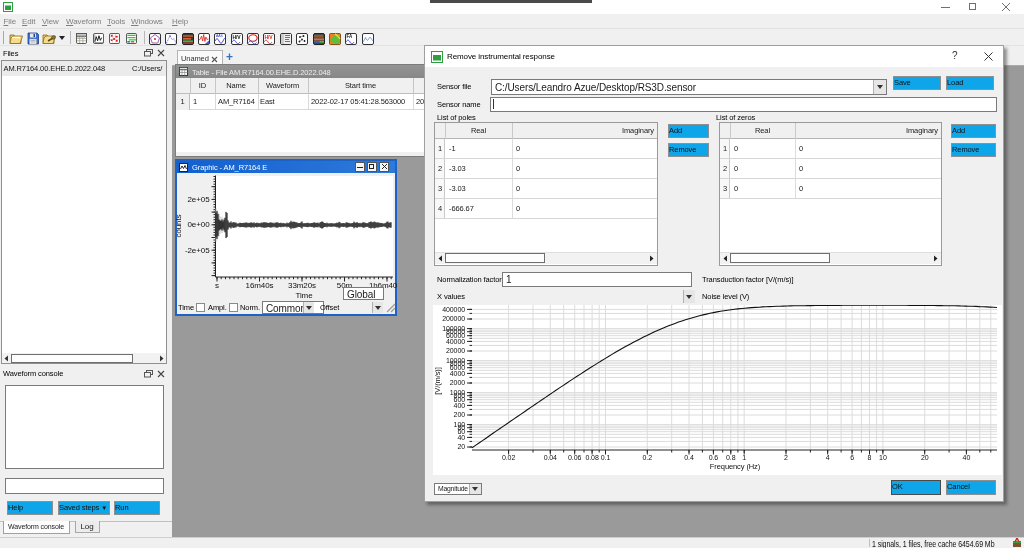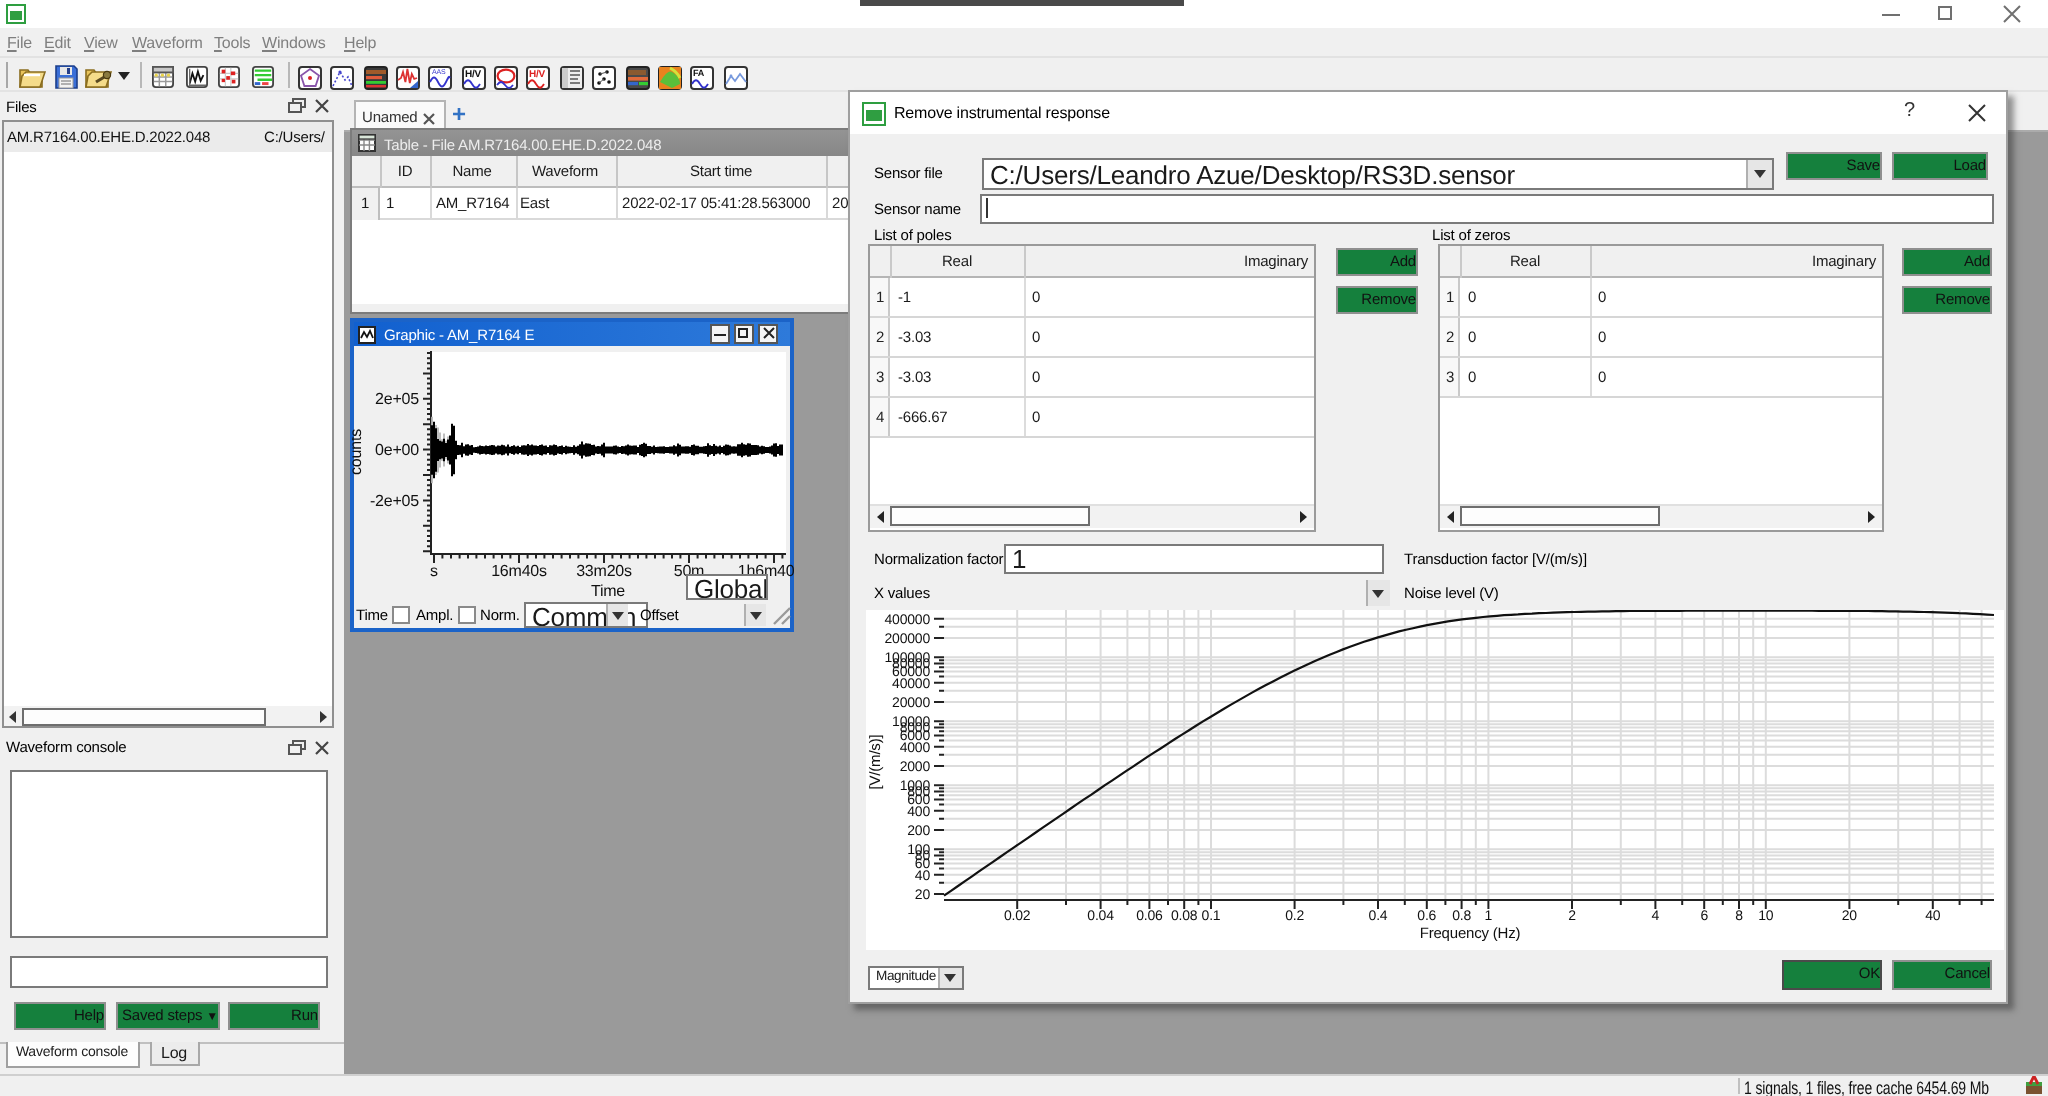--- a/index.html
+++ b/index.html
@@ -1,18 +1,18 @@
 <!DOCTYPE html>
 <html><head><meta charset="utf-8"><style>
 *{margin:0;padding:0;box-sizing:border-box}
 body{font-family:"Liberation Sans",sans-serif;background:#fff}
 #app{position:relative;width:1024px;height:548px;background:#f0f0f0;overflow:hidden;font-size:7.5px;letter-spacing:-0.1px;color:#1a1a1a}
 .a{position:absolute}
-.btn{position:absolute;background:#15803d;border:1px solid #8f8f8f;text-align:right;font-size:7.5px;color:#111;line-height:12px}
-.fld{position:absolute;background:#fff;border:1px solid #7a7a7a;font-size:13px;line-height:13px;padding-left:3px;overflow:hidden;white-space:nowrap}
+.btn{position:absolute;background:#0ea5e9;border:1px solid #8f8f8f;text-align:left;font-size:7.5px;color:#111;line-height:12px}
+.fld{position:absolute;background:#fff;border:1px solid #7a7a7a;font-size:10px;line-height:13px;padding-left:3px;overflow:hidden;white-space:nowrap}
 .lbl{position:absolute;font-size:7.5px;color:#000;white-space:nowrap}
 .carr{position:absolute;width:0;height:0;border-left:3px solid transparent;border-right:3px solid transparent;border-top:4px solid #333}
 .cbtn{position:absolute;background:#e6e6e6;border-left:1px solid #b0b0b0}
 u{text-decoration:underline}
 </style></head><body>
 <div id="app">
 
 <div class="a" style="left:0;top:0;width:1024px;height:14px;background:#fff"></div>
 <svg class="a" style="left:3px;top:2px" width="10" height="10">
       <rect x="0.5" y="0.5" width="9" height="9" fill="#fff" stroke="#2e9e40"></rect>

